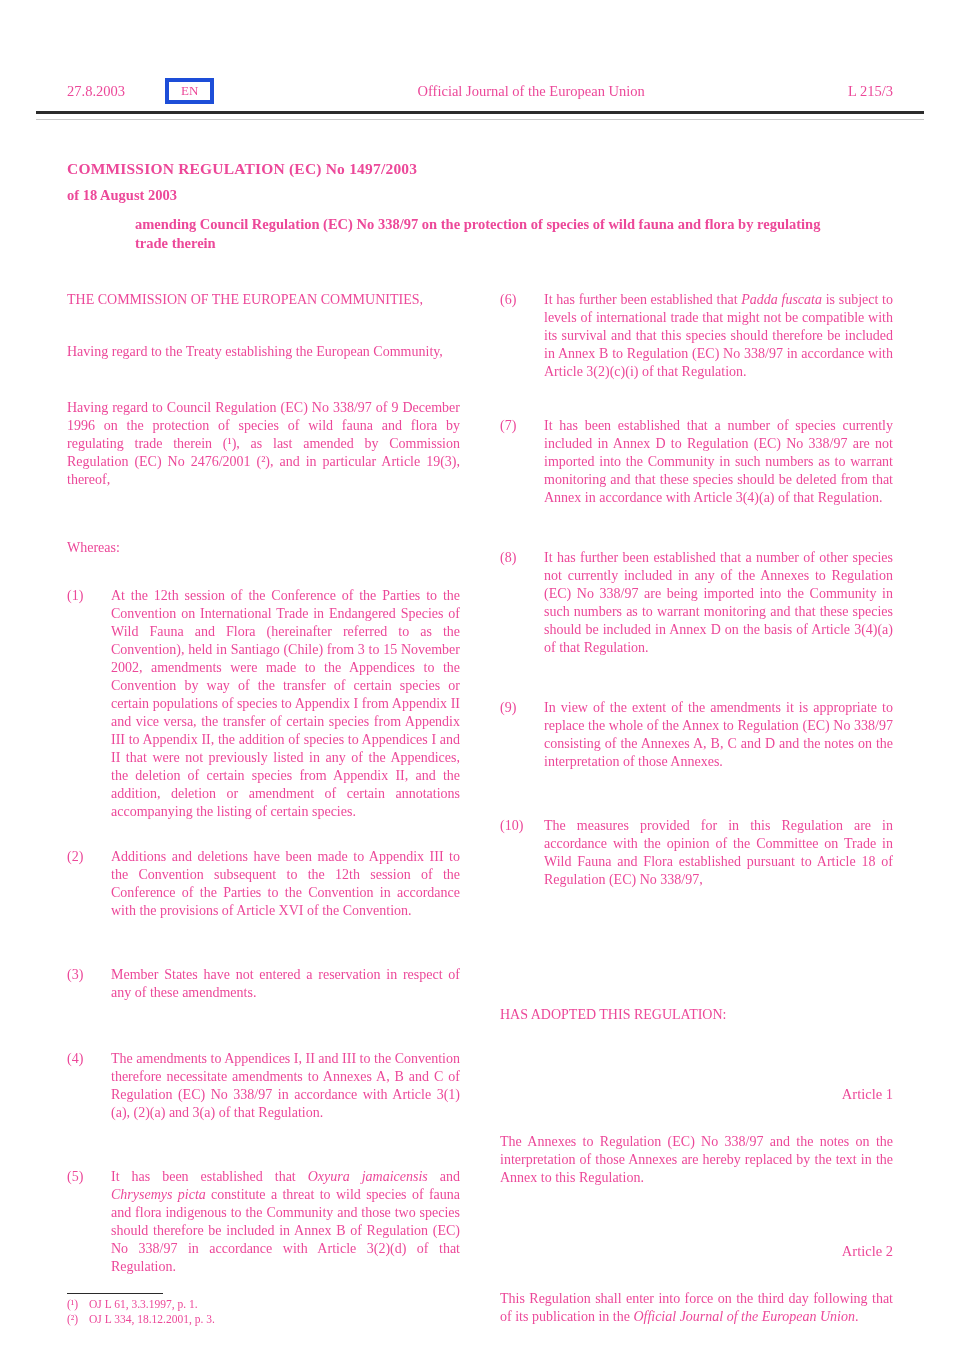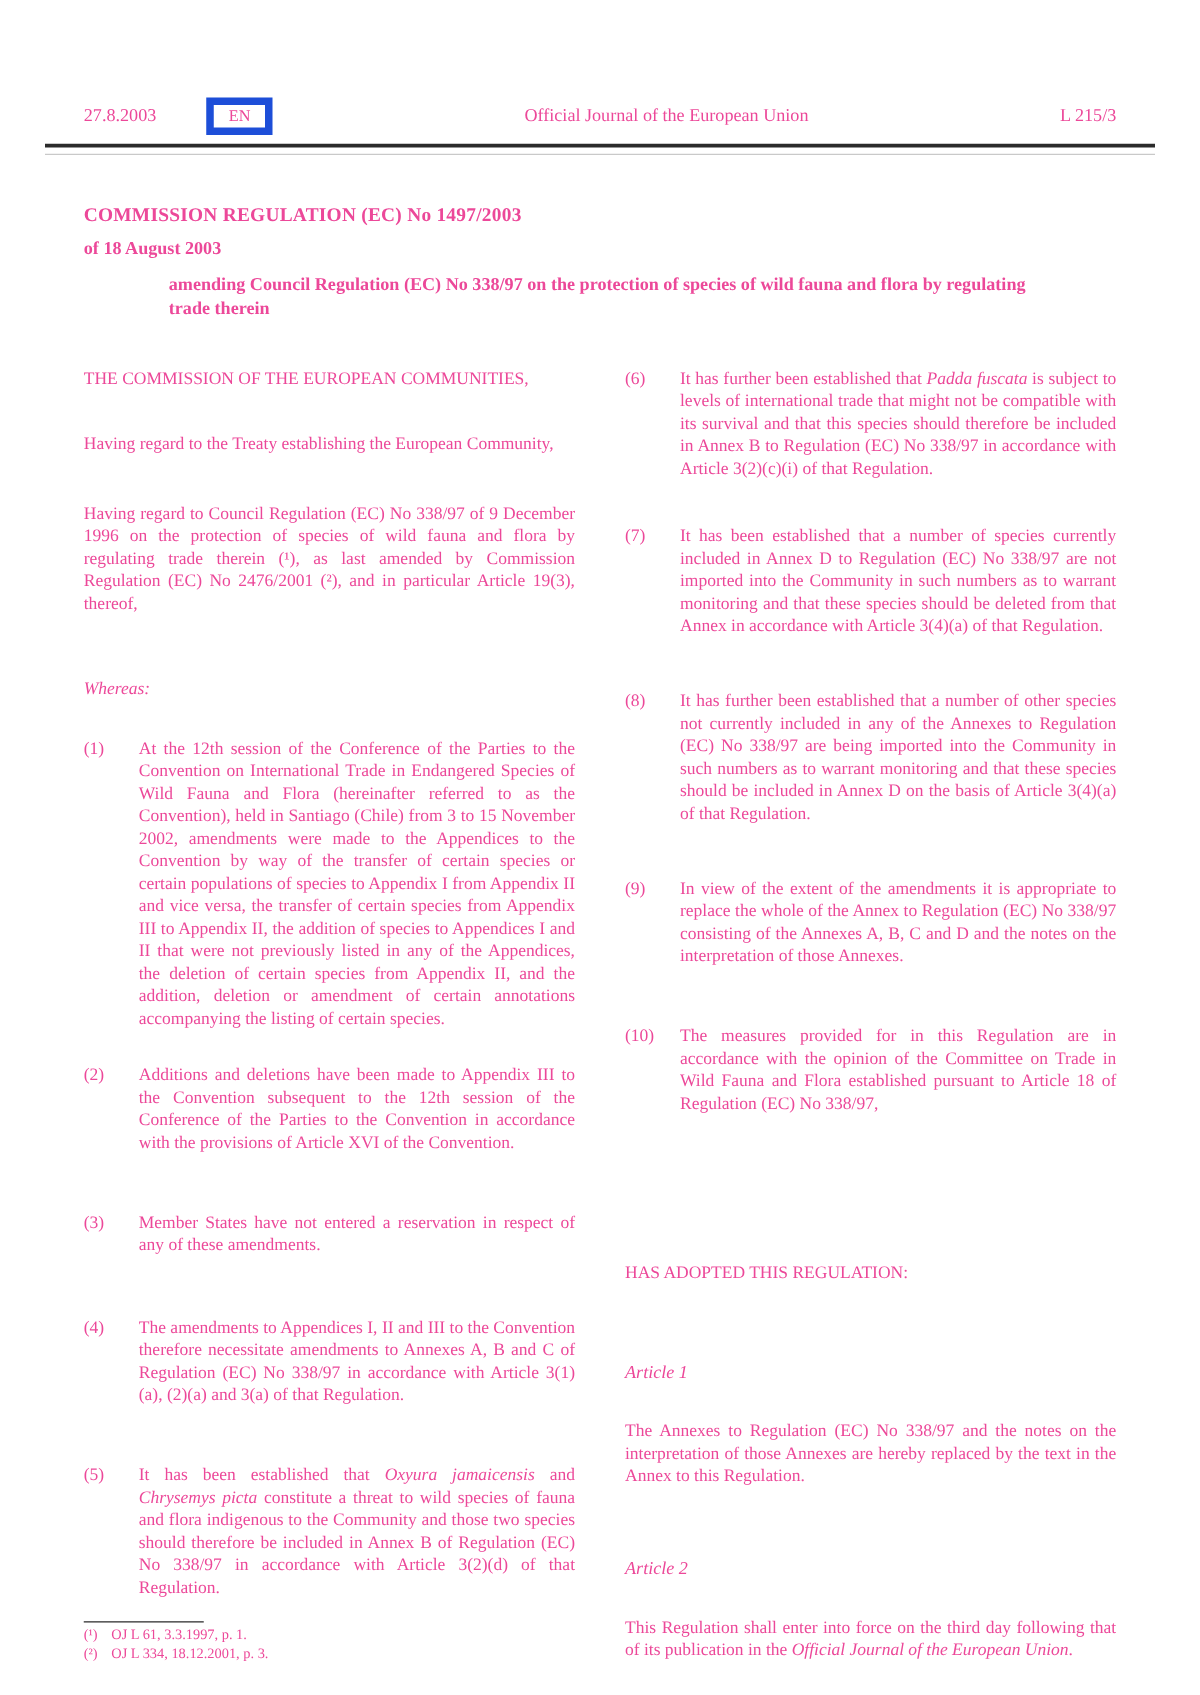--- a/index.html
+++ b/index.html
@@ -15,21 +15,21 @@
     overflow:hidden;
   }
   
   .hdr{
     display:grid;grid-template-columns:auto 1fr auto;align-items:center;
     padding-top:78px;font-size:14.5px;
   }
   .hdr-left{display:flex;align-items:center;}
   .lang-box{
     display:inline-block;margin-left:40px;
-    border:6px solid #1d4ed8;
+    border:4px solid #1d4ed8;
     padding:0 12px;font-size:13px;line-height:18px;
   }
   .hdr-center{text-align:center;}
   .hdr-right{text-align:right;}
   .rule-wrap{margin:7px -31px 0 -31px;}
   .rule-thick{height:3px;background:#2b2b2b;}
   .rule-thin{height:1px;background:#c9c9c9;margin-top:5px;}
   
   .title-block{text-align:left;margin-top:40px;}
   .t1{font-size:15.5px;font-weight:bold;letter-spacing:.2px;}
@@ -42,33 +42,33 @@
   .col{width:393px;display:flex;flex-direction:column;}
   p{margin:0;font-size:14px;line-height:18px;text-align:justify;}
   .caps{text-align:left;}
   .recital{display:flex;}
   .rnum{width:44px;flex-shrink:0;font-size:14px;line-height:18px;}
   .rtext{flex:1;}
   .mt-intro{margin-top:0;}
   
   .lc-p1{margin-top:34px;}
   .lc-p2{margin-top:38px;}
-  .lc-whereas{margin-top:50px;font-style:italic;}
+  .lc-whereas{margin-top:50px;}
   .lc-r1{margin-top:30px;}
   .lc-r2{margin-top:27px;}
   .lc-r3{margin-top:46px;}
   .lc-r4{margin-top:48px;}
   .lc-r5{margin-top:46px;}
   
   .rc-r7{margin-top:36px;}
   .rc-r8{margin-top:42px;}
   .rc-r9{margin-top:42px;}
   .rc-r10{margin-top:46px;}
   .rc-adopt{margin-top:auto;margin-bottom:0;}
-  .art-head{font-style:italic;text-align:left;font-size:14.5px;margin-top:62px;}
+  .art-head{text-align:right;font-size:14.5px;margin-top:62px;}
   .art-body{margin-top:30px;}
   .art2-head{margin-top:56px;}
   
   .footnotes{margin-top:auto;}
   .fn-rule{width:96px;border-top:1.5px solid #2a2a2a;margin-bottom:3px;}
   .fn{font-size:11.5px;line-height:14.5px;text-align:left;}
   .fn .fnm{display:inline-block;width:22px;}
   i{font-style:italic;}
 </style>
 </head>

